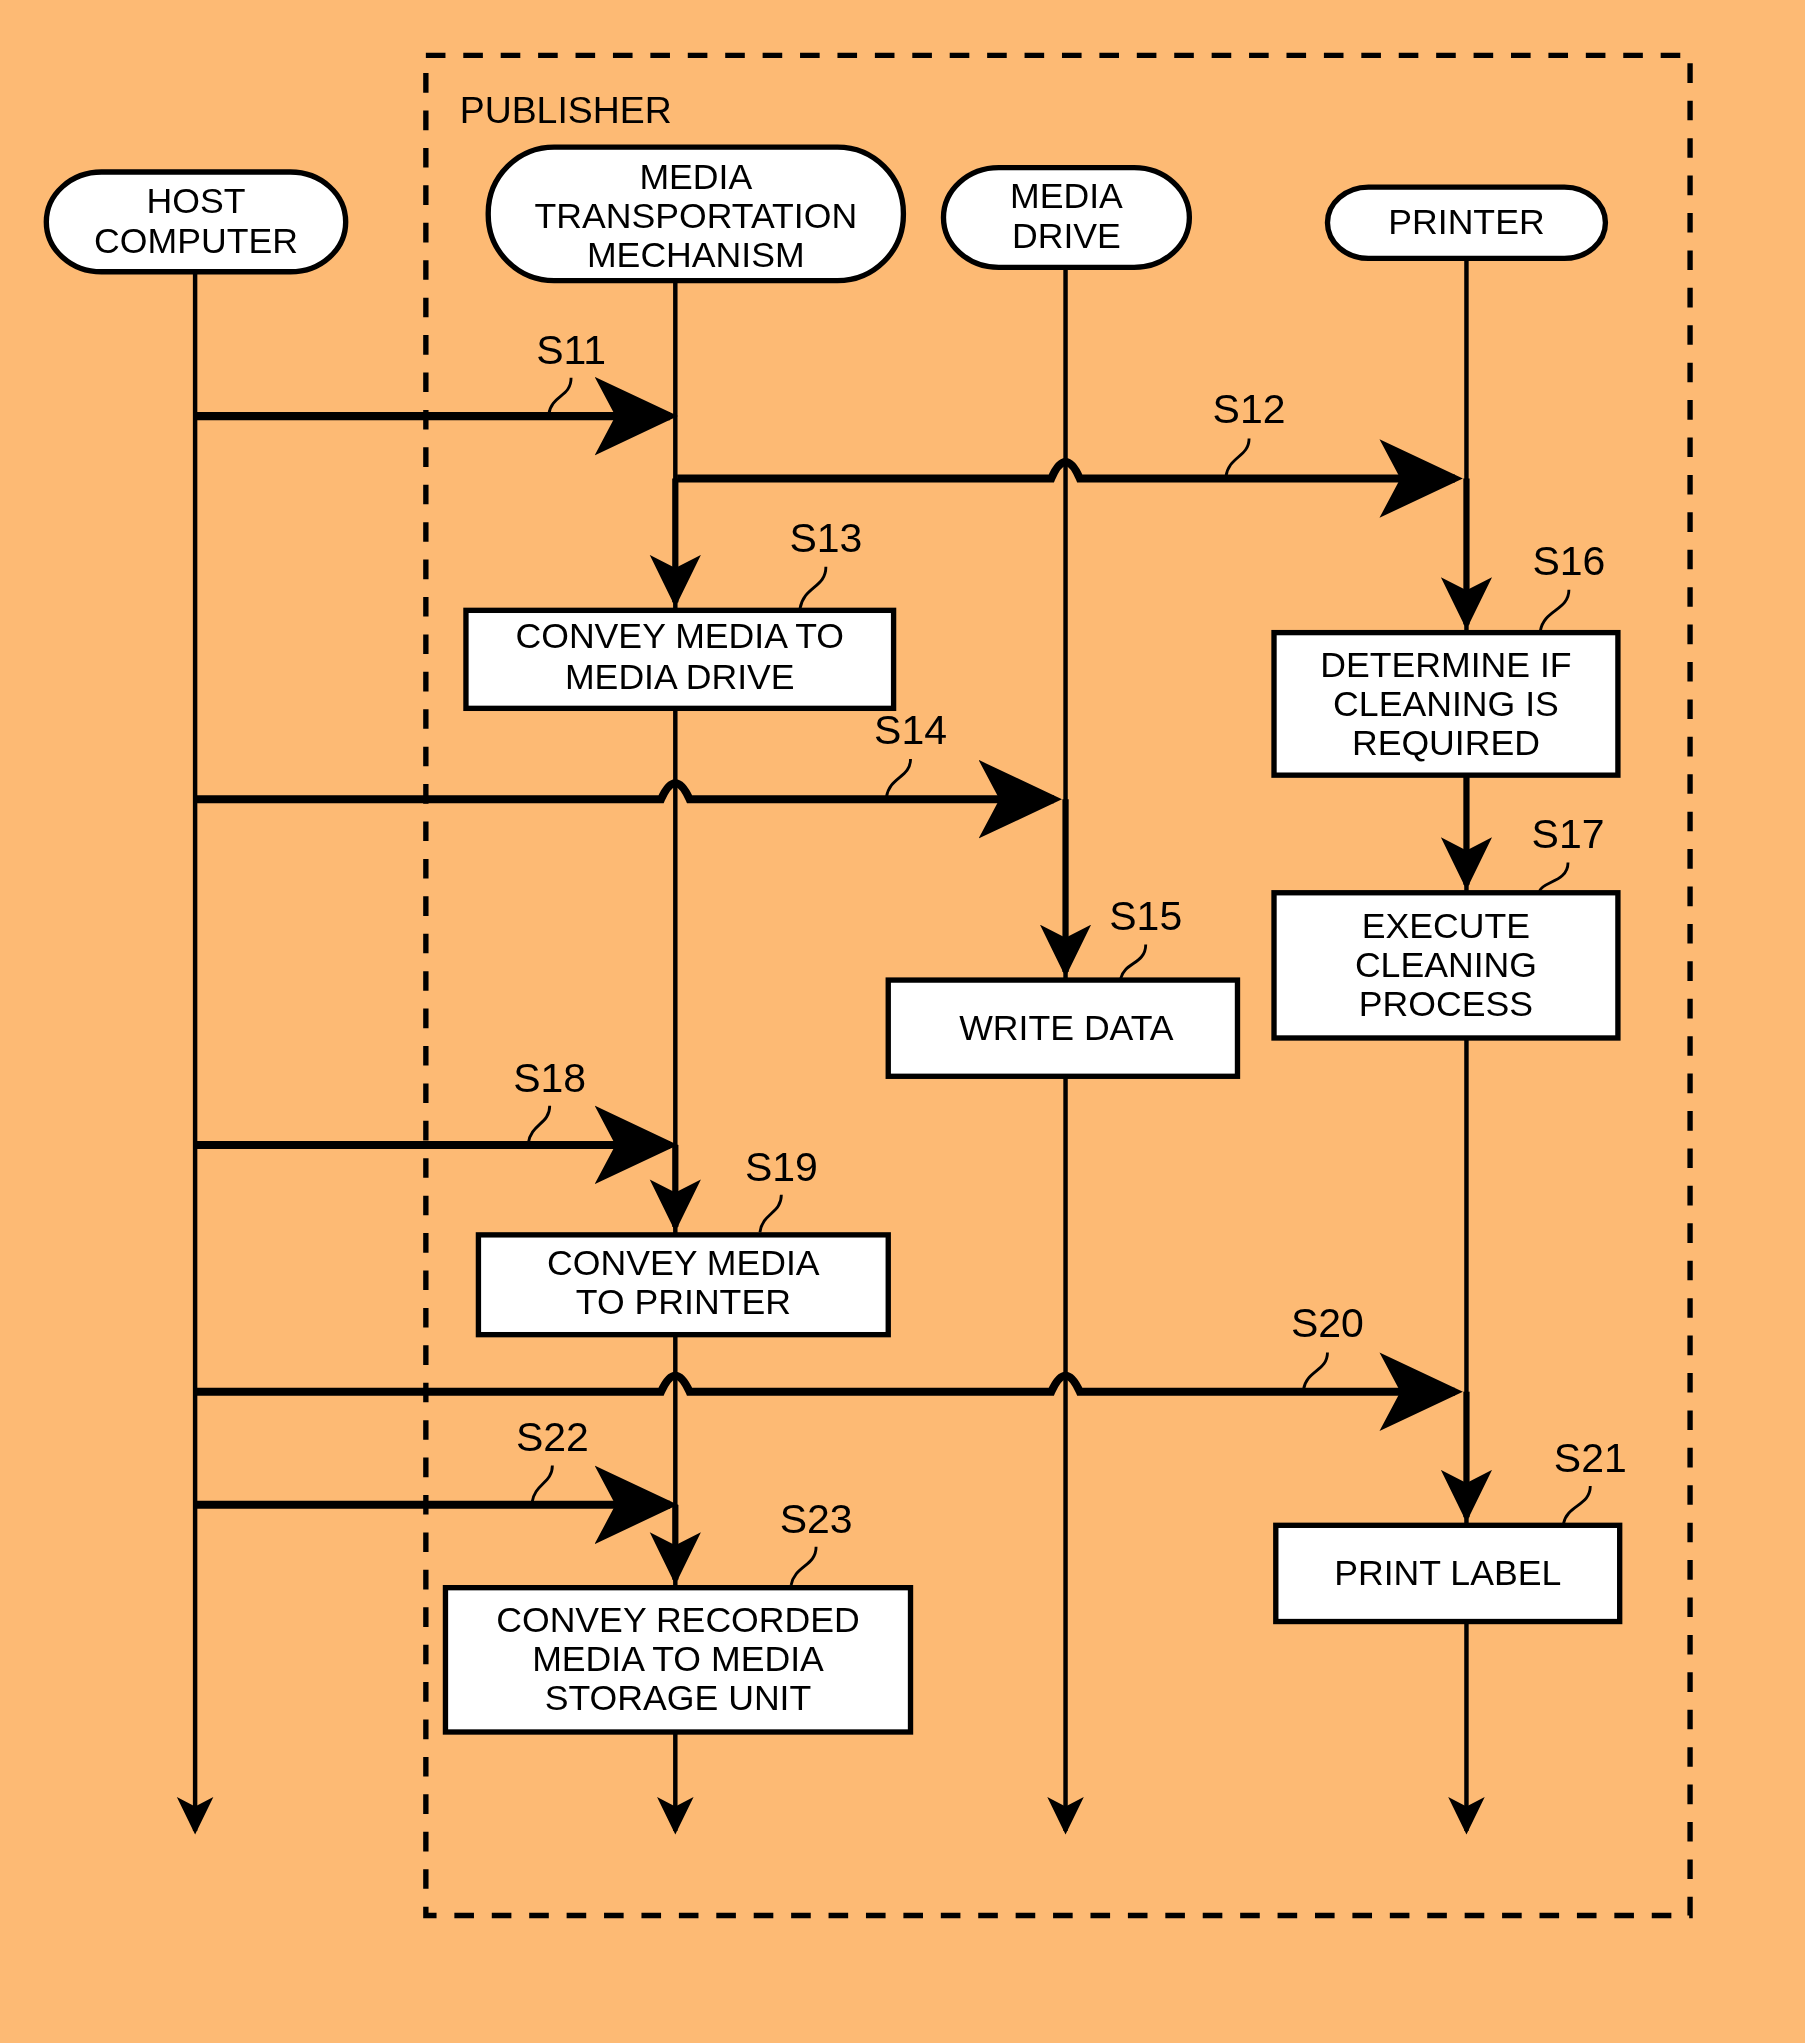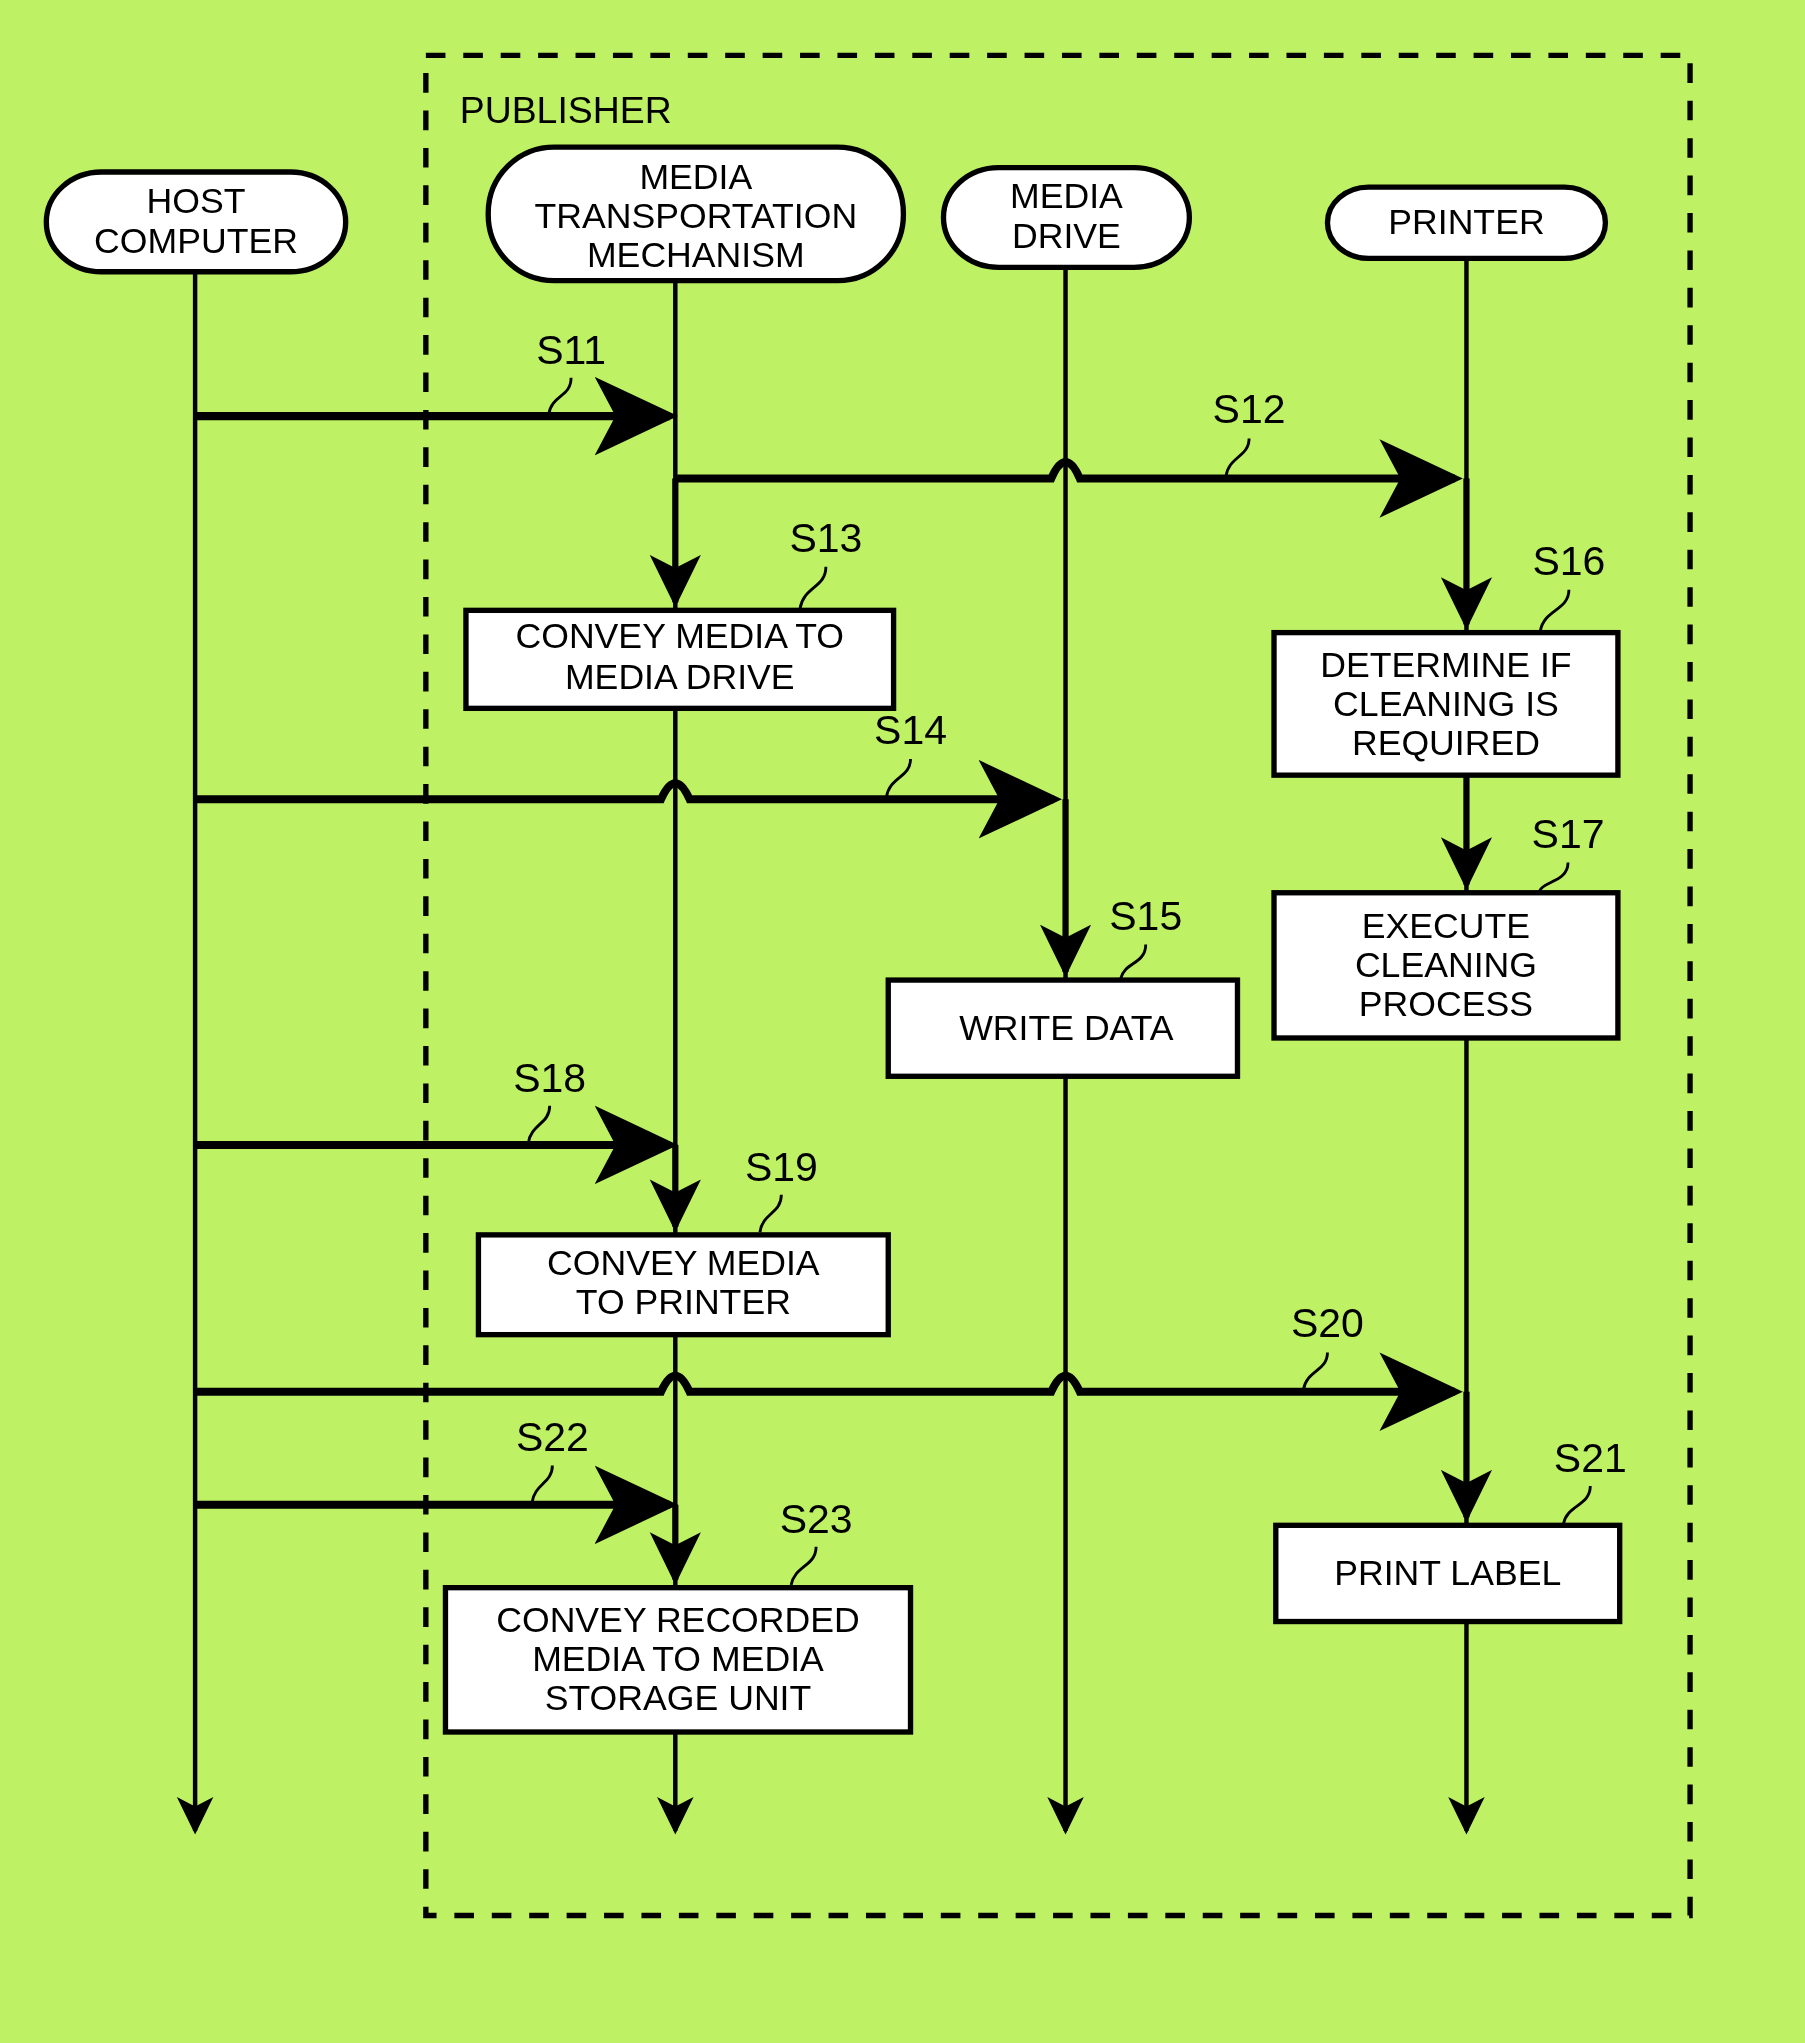--- a/index.html
+++ b/index.html
@@ -1,18 +1,18 @@
 <!DOCTYPE html>
 <html style="font-size:14.3px"><head>
 <meta charset="utf-8">
 <title>Publisher Sequence Diagram</title>
 <style>
   html,body{margin:0;padding:0;background:#ffffff;}
   body{font-family:"Liberation Sans","DejaVu Sans",sans-serif;}
-  #stage{position:relative;width:1805px;height:2043px;background:#bef264;overflow:hidden;}
+  #stage{position:relative;width:1805px;height:2043px;background:#fdba74;overflow:hidden;}
   #stage svg{position:absolute;left:0;top:0;width:1805px;height:2043px;}
   .txt{fill:#000000;font-family:"Liberation Sans","DejaVu Sans",sans-serif;}
   .node-label{font-size:40px;text-anchor:middle;dominant-baseline:middle;}
   .box-label{font-size:40px;text-anchor:middle;dominant-baseline:middle;}
   .step-label{font-size:46px;text-anchor:middle;dominant-baseline:middle;}
   .group-label{font-size:42px;text-anchor:start;dominant-baseline:middle;}
   .lifeline{stroke:#000000;stroke-width:5;fill:none;}
   .msg{stroke:#000000;stroke-width:9;fill:none;}
   .flow{stroke:#000000;stroke-width:7;fill:none;}
   .leader{stroke:#000000;stroke-width:3.2;fill:none;}

